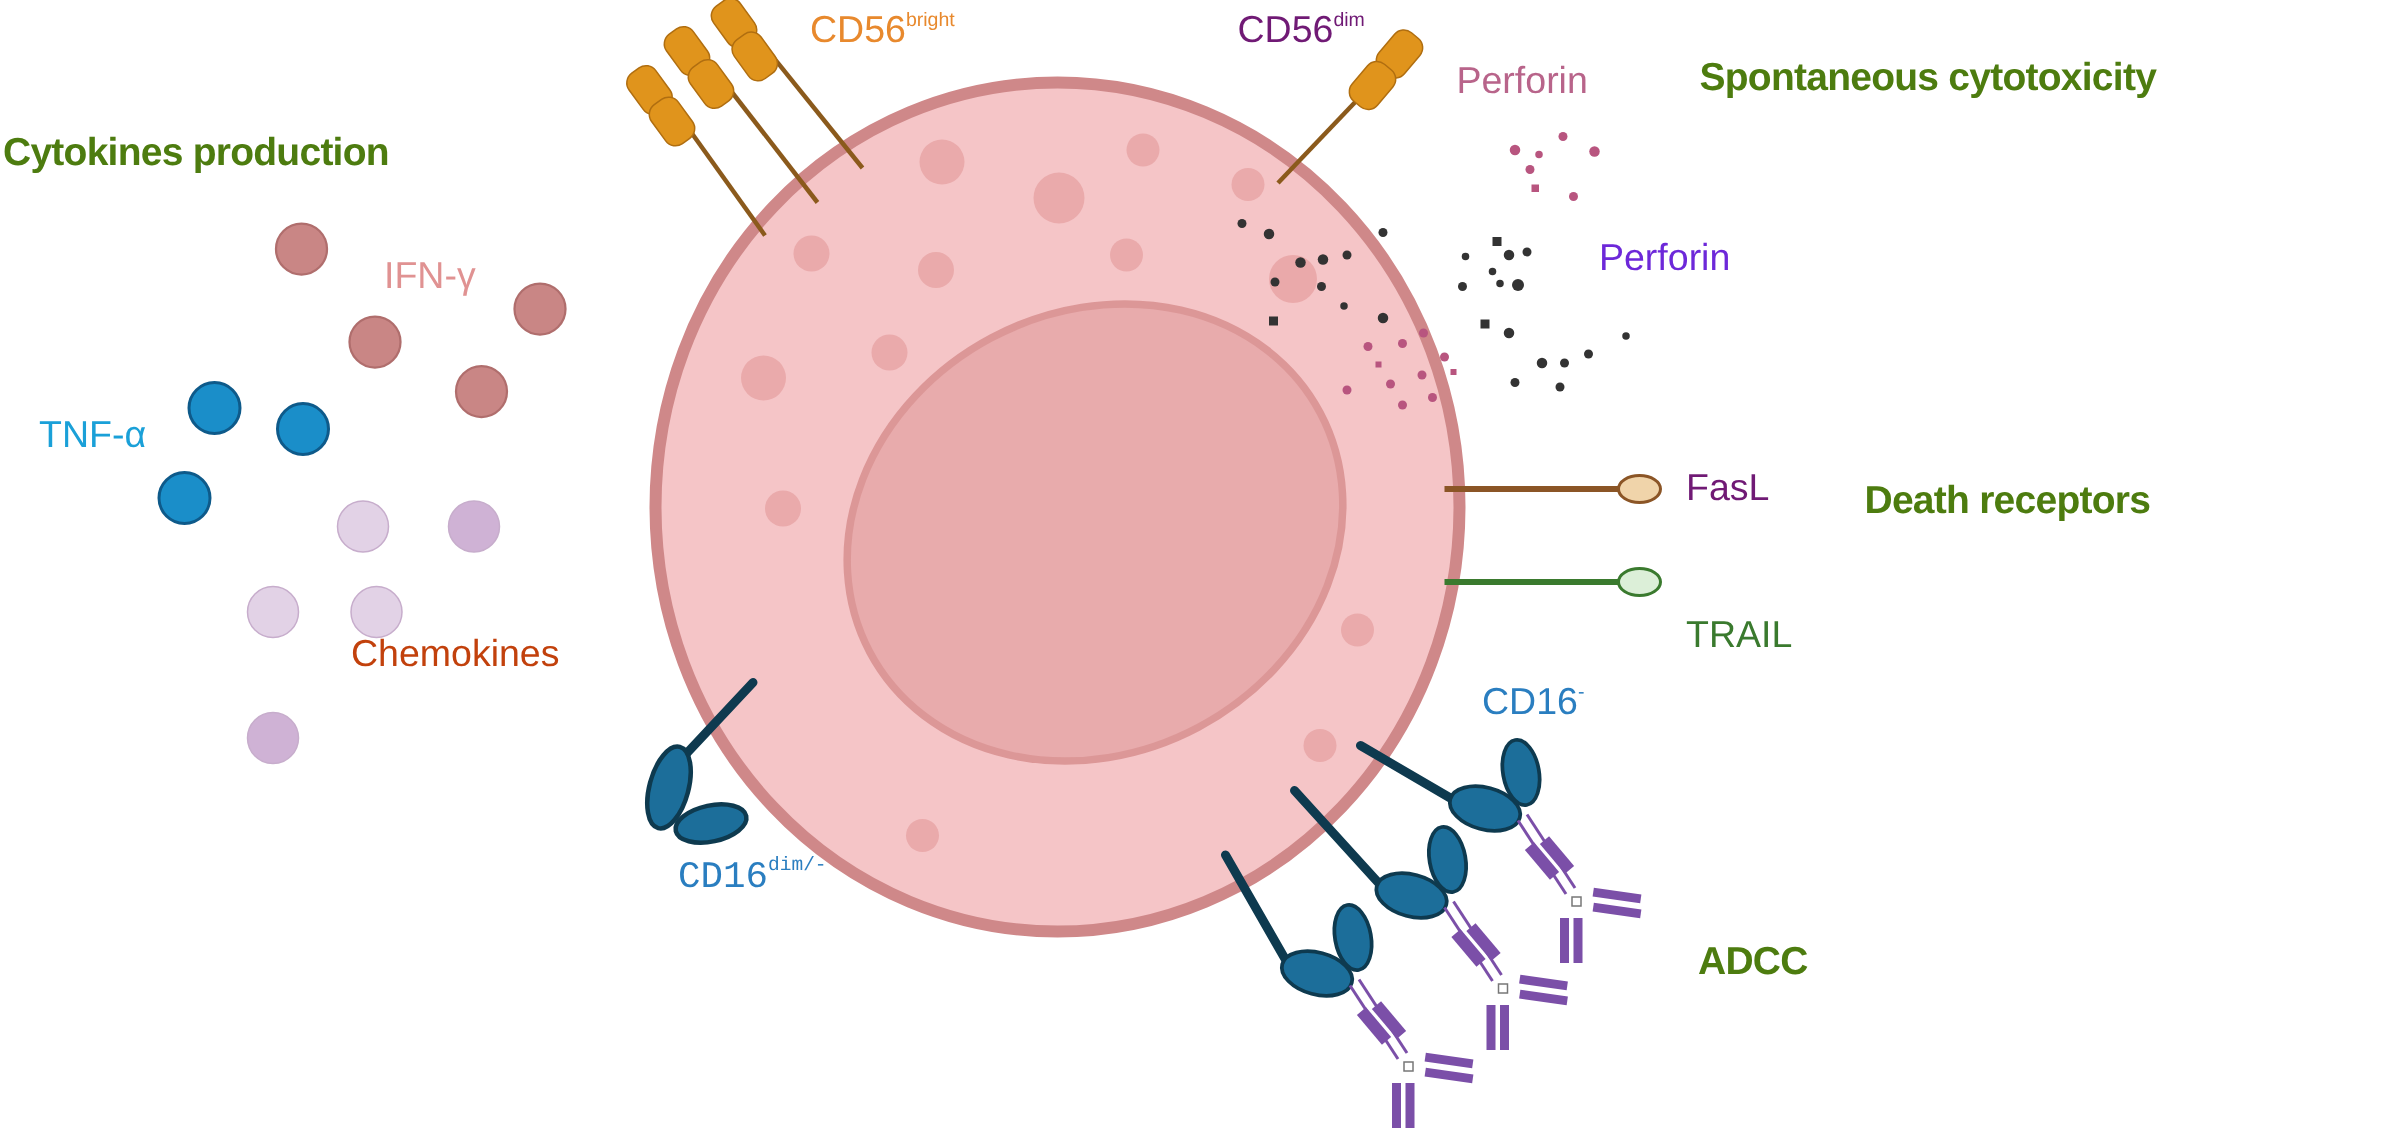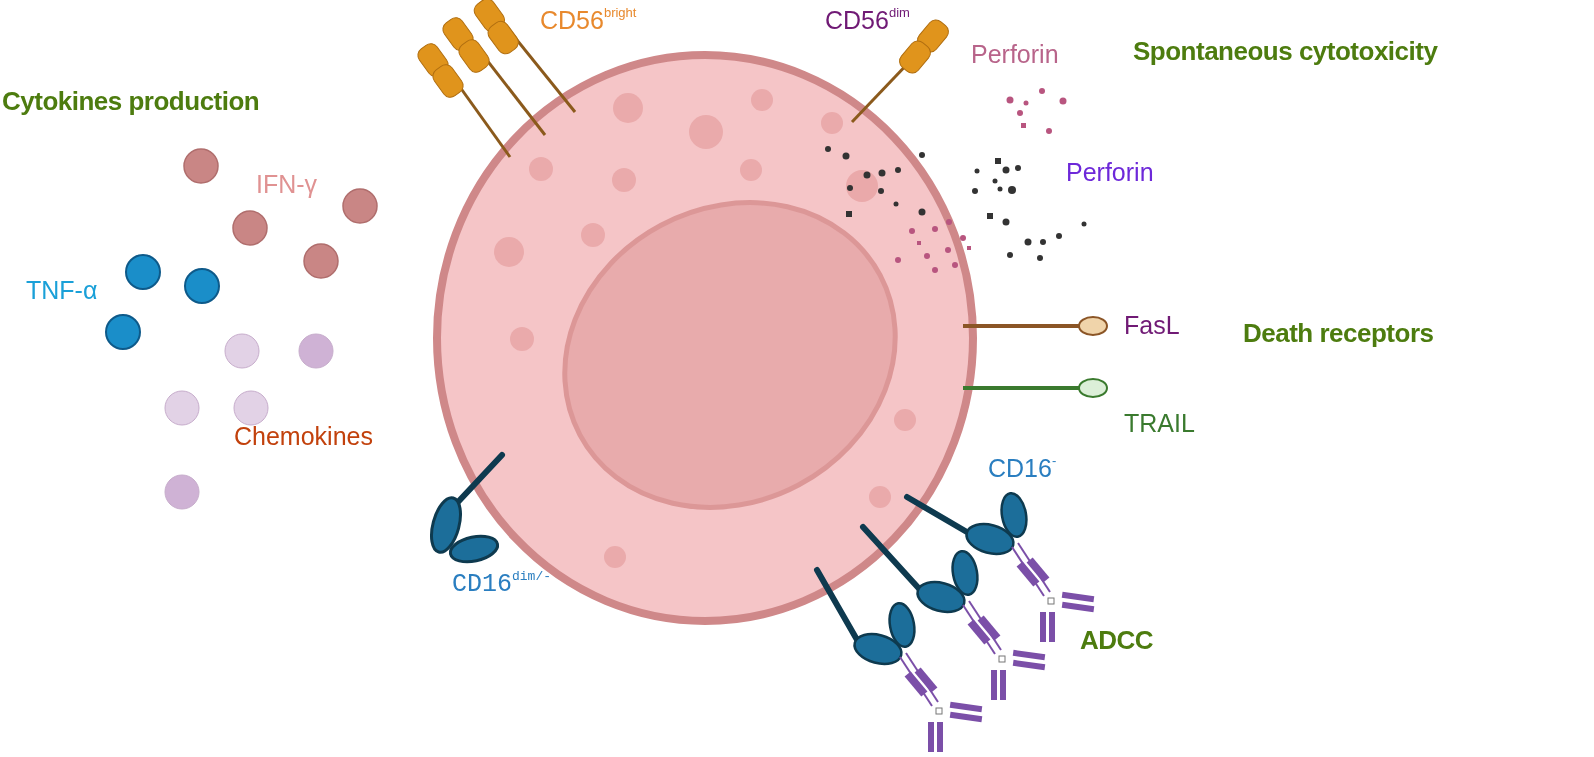--- a/index.html
+++ b/index.html
@@ -198,21 +198,21 @@
         <rect x="928" y="722" width="6" height="30" fill="#7b4fa8"></rect>
         <rect x="937" y="722" width="6" height="30" fill="#7b4fa8"></rect>
       </g>
     </g>
 
 </svg>
 
 <div class="lbl heading" style="left:2px; top:88px;text-align:right;">Cytokines production</div>
 <div class="lbl heading" style="left:1133px; top:38px;">Spontaneous cytotoxicity</div>
 <div class="lbl heading" style="left:1243px; top:320px;">Death receptors</div>
-<div class="lbl heading" style="left:1080px; top:627px;">ADCC</div>
+<div class="lbl heading" style="left:1132px; top:627px;">ADCC</div>
 
 <div class="lbl sm" style="left:256px; top:172px; color:#e09292;">IFN-γ</div>
 <div class="lbl sm" style="left:26px; top:278px; color:#1aa0d8;">TNF-α</div>
 <div class="lbl sm" style="left:234px; top:424px; color:#c2410c;">Chemokines</div>
 <div class="lbl sm" style="left:971px; top:42px; color:#b8648a;">Perforin</div>
 <div class="lbl sm" style="left:1066px; top:160px; color:#6d28d9;">Perforin</div>
 <div class="lbl sm" style="left:1124px; top:313px; color:#701a75;">FasL</div>
 <div class="lbl sm" style="left:1124px; top:375px; color:#3a7a2e;margin-top:36px;">TRAIL</div>
 
 <div class="lbl sm" style="left:540px; top:8px; color:#e8892d;">

